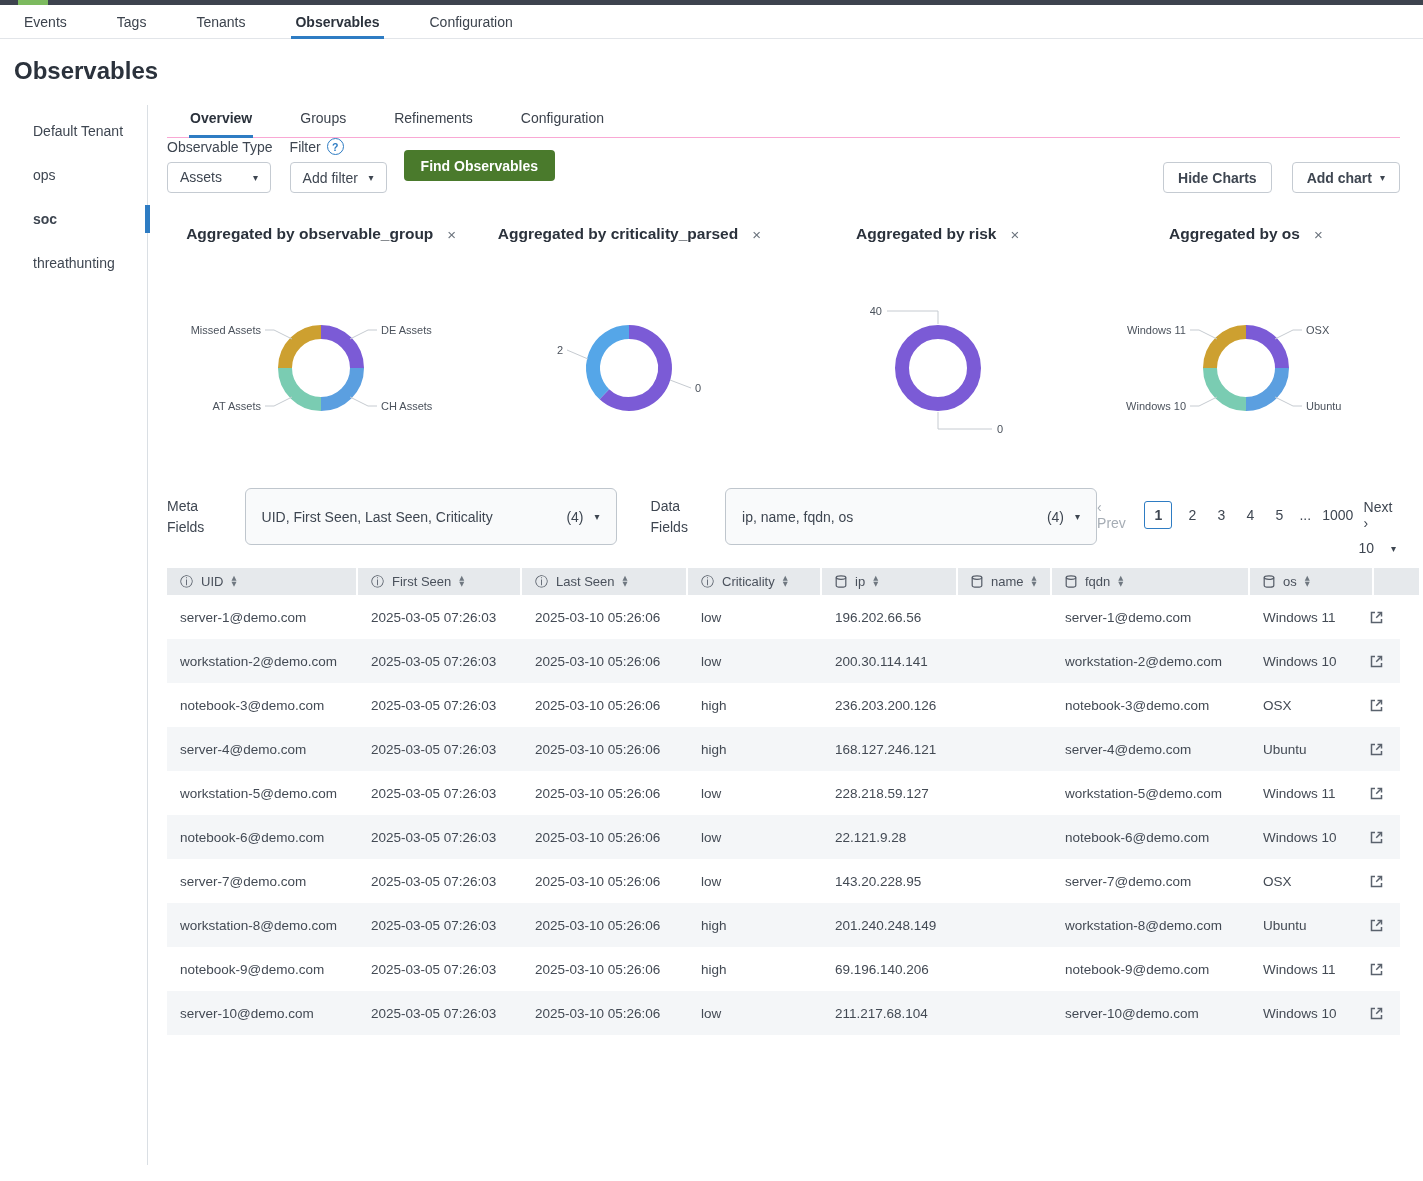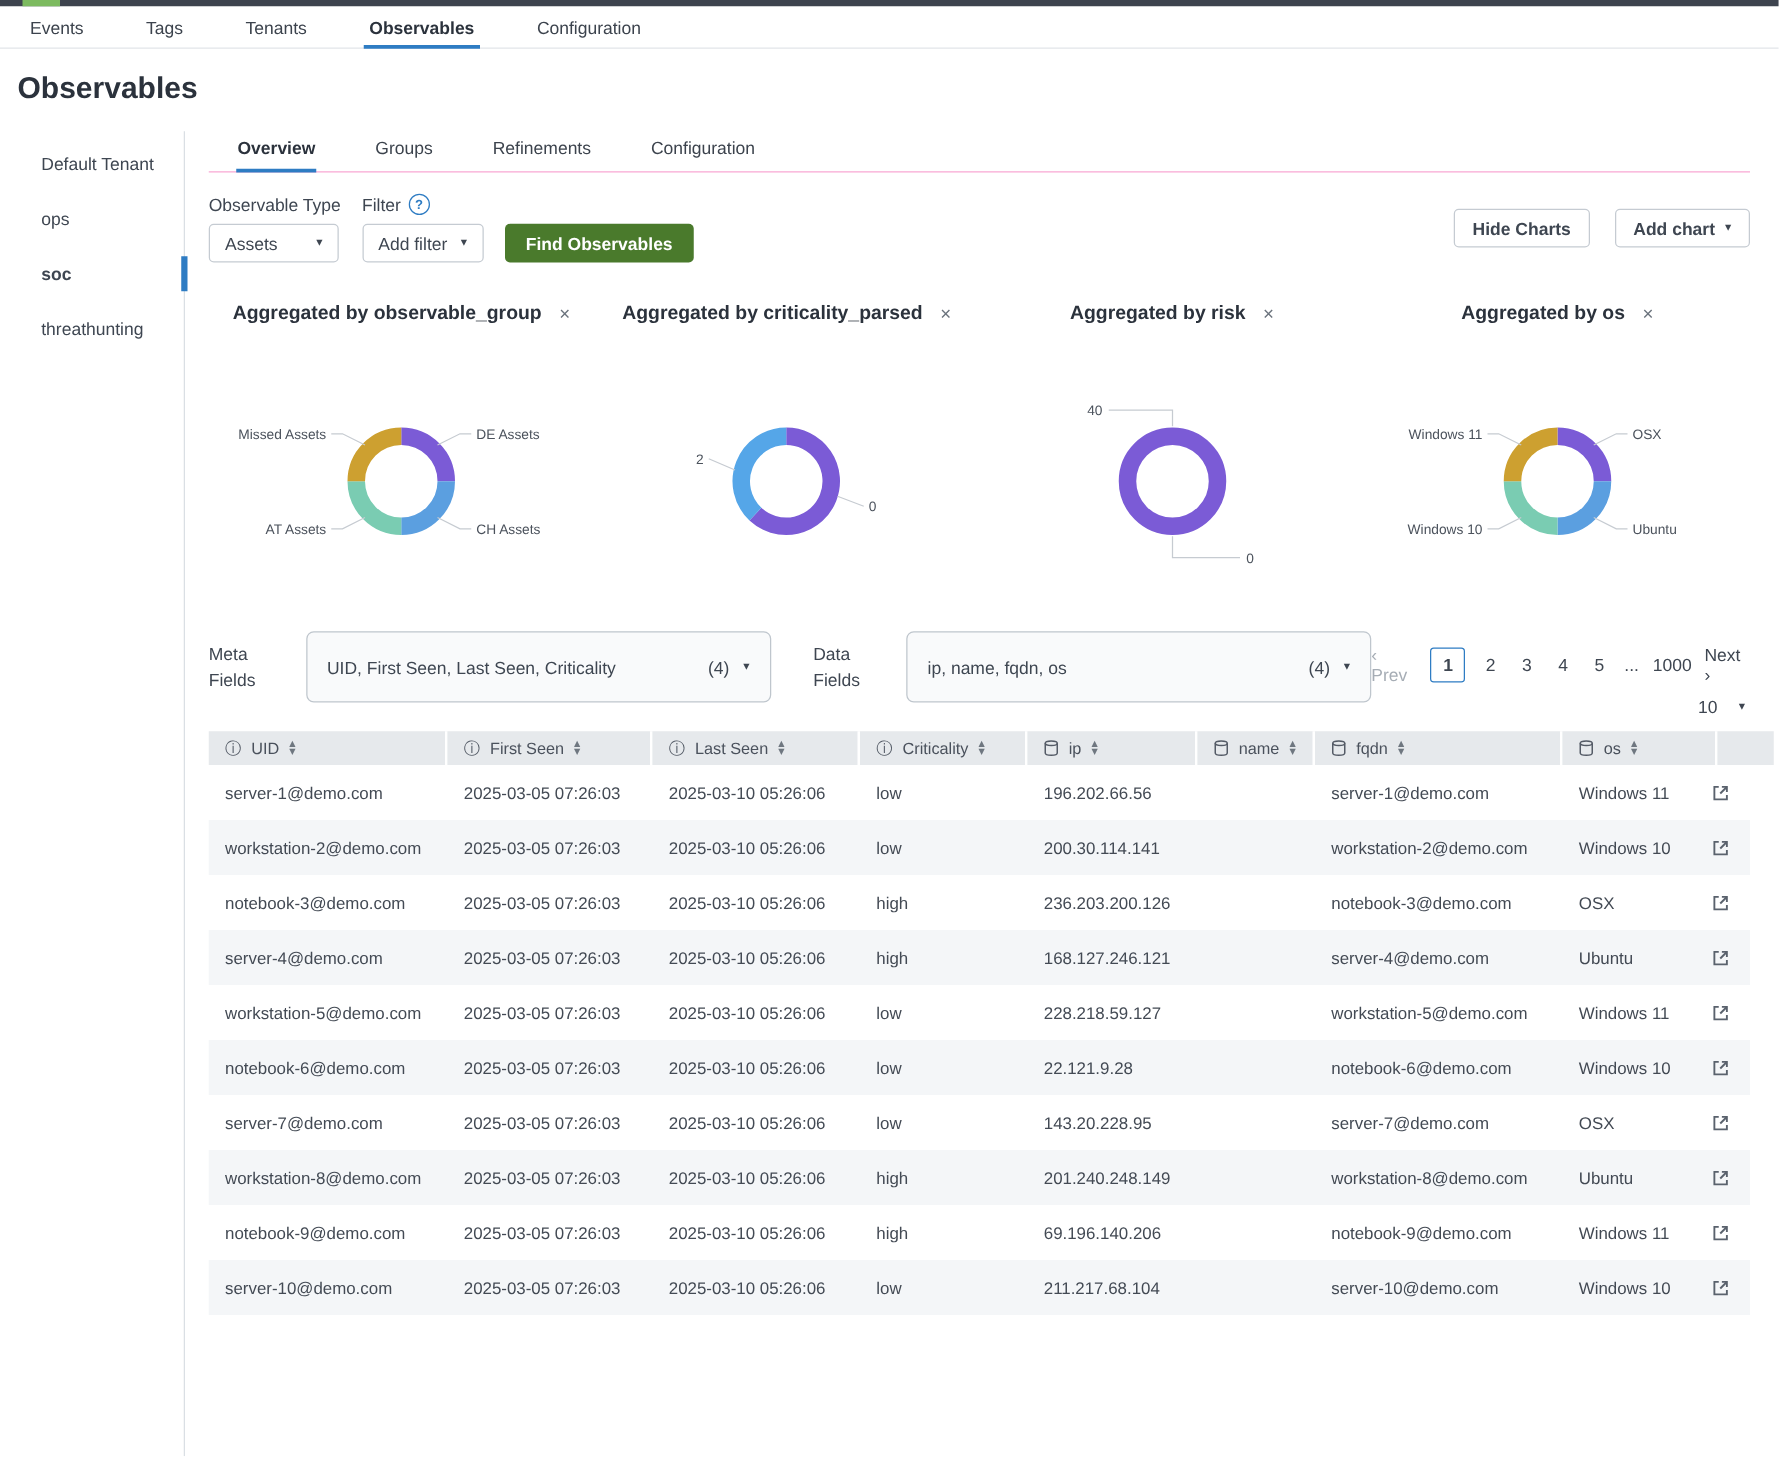--- a/index.html
+++ b/index.html
@@ -26,31 +26,31 @@
 
   .main{flex:1;min-width:0;box-sizing:border-box;padding:0 23px 40px 19px;}
 
   .tabs{display:flex;gap:46px;border-bottom:1px solid #f9a8d4;padding-left:22px;}
   .tab{font-size:14px;color:#3c434d;padding:5px 1px 11px;position:relative;cursor:pointer;}
   .tab.active{font-weight:bold;color:#2b323c;}
   .tab.active::after{content:"";position:absolute;left:0;right:0;bottom:-1px;height:3px;background:#2e7cc3;}
 
   .description{margin:16px 0 0;font-size:14px;line-height:1.5;max-width:660px;color:#333a44;}
 
-  .controls{display:flex;align-items:flex-end;gap:17px;margin-top:17px;position:relative;}
+  .controls{display:flex;align-items:center;gap:17px;position:relative;}
   .control-group{display:flex;flex-direction:column;gap:7px;}
   .control-label{font-size:14px;color:#3e4651;}
   .filter-label{display:flex;align-items:center;gap:6px;}
   .help-icon{width:15px;height:15px;border:1.6px solid #2e7cc3;color:#2e7cc3;border-radius:50%;font-size:10.5px;font-weight:bold;display:flex;align-items:center;justify-content:center;cursor:pointer;}
   .select{height:31px;background:#fff;border:1px solid #c5cbd2;border-radius:4px;font-size:14px;color:#3e4651;display:flex;align-items:center;justify-content:space-between;padding:0 12px;cursor:pointer;font-family:inherit;box-sizing:border-box;}
   .sel-type{width:104px;}
   .sel-filter{width:97px;}
   .caret{font-size:10px;color:#3e4651;margin-left:8px;font-family:"DejaVu Sans",sans-serif;}
   .btn-primary{height:31px;background:#4a7a2c;color:#fff;border:none;border-radius:4px;font-weight:bold;font-size:14px;padding:0 17px;cursor:pointer;font-family:inherit;}
-  .right-buttons{position:absolute;right:0;bottom:12px;display:flex;gap:20px;}
+  .right-buttons{position:absolute;right:0;bottom:0;display:flex;gap:20px;}
   .btn{height:31px;background:#fff;border:1px solid #c5cbd2;border-radius:4px;font-size:14px;font-weight:600;color:#3e4651;padding:0 14px;display:flex;align-items:center;cursor:pointer;font-family:inherit;}
 
   
   .charts{display:flex;margin-top:32px;}
   .chart-panel{width:25%;display:flex;flex-direction:column;align-items:center;}
   .chart-title-row{display:flex;align-items:center;gap:14px;}
   .chart-title{font-size:15.5px;font-weight:bold;color:#2b323c;}
   .chart-close{color:#6b737d;font-size:15px;cursor:pointer;line-height:1;}
   .donut{margin-top:40px;}
   .donut text{font-size:11px;fill:#4b525c;}

